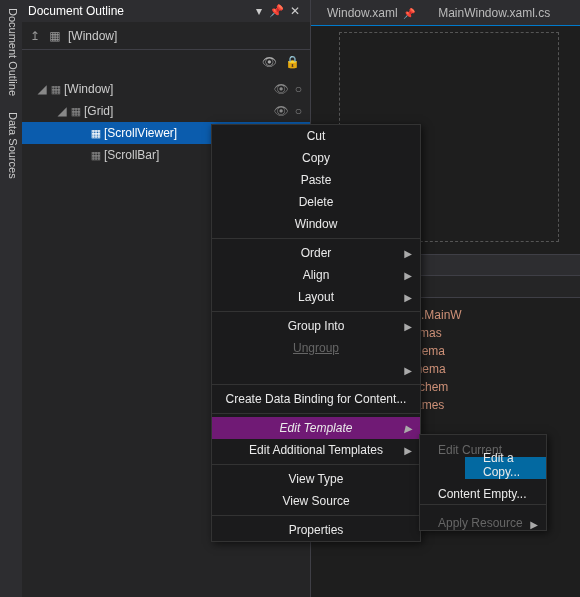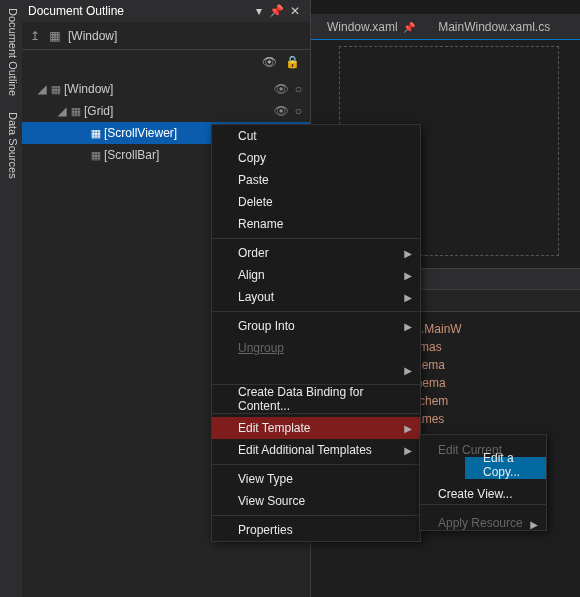--- a/index.html
+++ b/index.html
@@ -28,21 +28,21 @@
 .node .lbl { flex: 1; }
 .node .tail { display: flex; gap: 6px; color: #888; }
 .node.depth0 { padding-left: 14px; }
 .node.depth1 { padding-left: 34px; }
 .node.depth2 { padding-left: 54px; }
 .node.sel { background: #0b5cad; color: #fff; }
 .node.sel .exp, .node.sel .nico, .node.sel .tail { color: #fff; }
 
 
 .editor { position: absolute; left: 311px; top: 0; right: 0; height: 597px; background: #1b1b1b; display: flex; flex-direction: column; }
-.tabs { height: 26px; background: #2d2d30; display: flex; align-items: flex-end; padding-left: 6px; gap: 2px; border-bottom: 1px solid #007acc; margin-top: 14px; }
+.tabs { height: 26px; background: #2d2d30; display: flex; align-items: flex-end; padding-left: 6px; gap: 2px; border-bottom: 1px solid #007acc; }
 .tab { padding: 5px 10px; background: #2d2d30; color: #bbb; font-size: 12px; display: flex; align-items: center; gap: 6px; }
 .tab .pin { color: #888; font-size: 10px; }
 
 .designsurf { flex: 0 0 228px; background: #1e1e1e; position: relative; }
 .dashed { position: absolute; left: 28px; top: 6px; width: 220px; height: 210px; border: 1px dashed #555; }
 
 .splitbar { height: 22px; background: #2d2d30; display: flex; align-items: center; gap: 4px; padding: 0 4px; border-top: 1px solid #3f3f46; border-bottom: 1px solid #3f3f46; }
 .sbtn { width: 18px; height: 16px; border: 1px solid #555; color: #ccc; font-size: 9px; text-align: center; line-height: 14px; }
 .sarrow { color: #888; padding: 0 4px; }
 
@@ -50,24 +50,24 @@
 .xamlhdr .lnk { color: #ccc; }
 .xamlhdr .ext { color: #aaa; font-size: 11px; }
 
 .code { flex: 1; background: #1e1e1e; padding: 8px 0 8px 10px; font-family: Consolas, monospace; font-size: 12.5px; line-height: 18px; white-space: pre; overflow: hidden; }
 .attr { color: #9cdcfe; }
 .str { color: #ce9178; }
 .punct { color: #ccc; }
 
 
 .ctx { position: absolute; left: 211px; top: 124px; width: 210px; background: #1b1b1c; border: 1px solid #333; box-shadow: 2px 2px 8px rgba(0,0,0,0.6); z-index: 10; }
-.ctx .item { height: 22px; display: flex; align-items: center; padding: 0 26px; color: #eaeaea; cursor: pointer; position: relative; }
+.ctx .item { height: 22px; display: flex; align-items: center; padding: 0 10px; color: #eaeaea; cursor: pointer; position: relative; justify-content: center; }
 .ctx .item.disabled { color: #666; cursor: default; text-decoration: underline; }
 .ctx .item .arrow { position: absolute; right: 8px; color: #aaa; font-size: 10px; }
-.ctx .item.highlight { background: #7f1d1d; }
+.ctx .item.highlight { background: #701a75; font-style: italic; }
 .ctx .sep { height: 1px; background: #333; margin: 3px 0; }
 
 
 .submenu { position: absolute; left: 419px; top: 434px; width: 128px; background: #1b1b1c; border: 1px solid #333; box-shadow: 2px 2px 8px rgba(0,0,0,0.6); z-index: 20; }
 .submenu .sitem { height: 22px; display: flex; align-items: flex-end; padding: 0 18px; color: #eaeaea; cursor: pointer; position: relative; }
 .submenu .sitem.disabled { color: #666; cursor: default; }
 .submenu .sitem.highlight { background: #0369a1; margin-left: 45px; }
 .submenu .sitem .arrow { position: absolute; right: 8px; color: #aaa; font-size: 10px; }
 .submenu .sep { height: 1px; background: #333; margin: 3px 0; }
 </style>
@@ -175,21 +175,21 @@
     <div class="item">
       <span>Copy</span>
     </div>
     <div class="item">
       <span>Paste</span>
     </div>
     <div class="item">
       <span>Delete</span>
     </div>
     <div class="item">
-      <span>Rename</span>
+      <span>Window</span>
     </div>
     <div class="sep"></div>
     <div class="item">
       <span>Order</span>
       <span class="arrow">▶</span>
     </div>
     <div class="item">
       <span>Align</span>
       <span class="arrow">▶</span>
     </div>
@@ -235,20 +235,20 @@
   </div>
 
 <div class="submenu" id="sub">
     <div class="sitem disabled">
       <span>Edit Current</span>
     </div>
     <div class="sitem highlight">
       <span>Edit a Copy...</span>
     </div>
     <div class="sitem">
-      <span>Create View...</span>
+      <span>Content Empty...</span>
     </div>
     <div class="sep"></div>
     <div class="sitem disabled">
       <span>Apply Resource</span>
       <span class="arrow">▶</span>
     </div>
   </div>
 
 </body></html>

